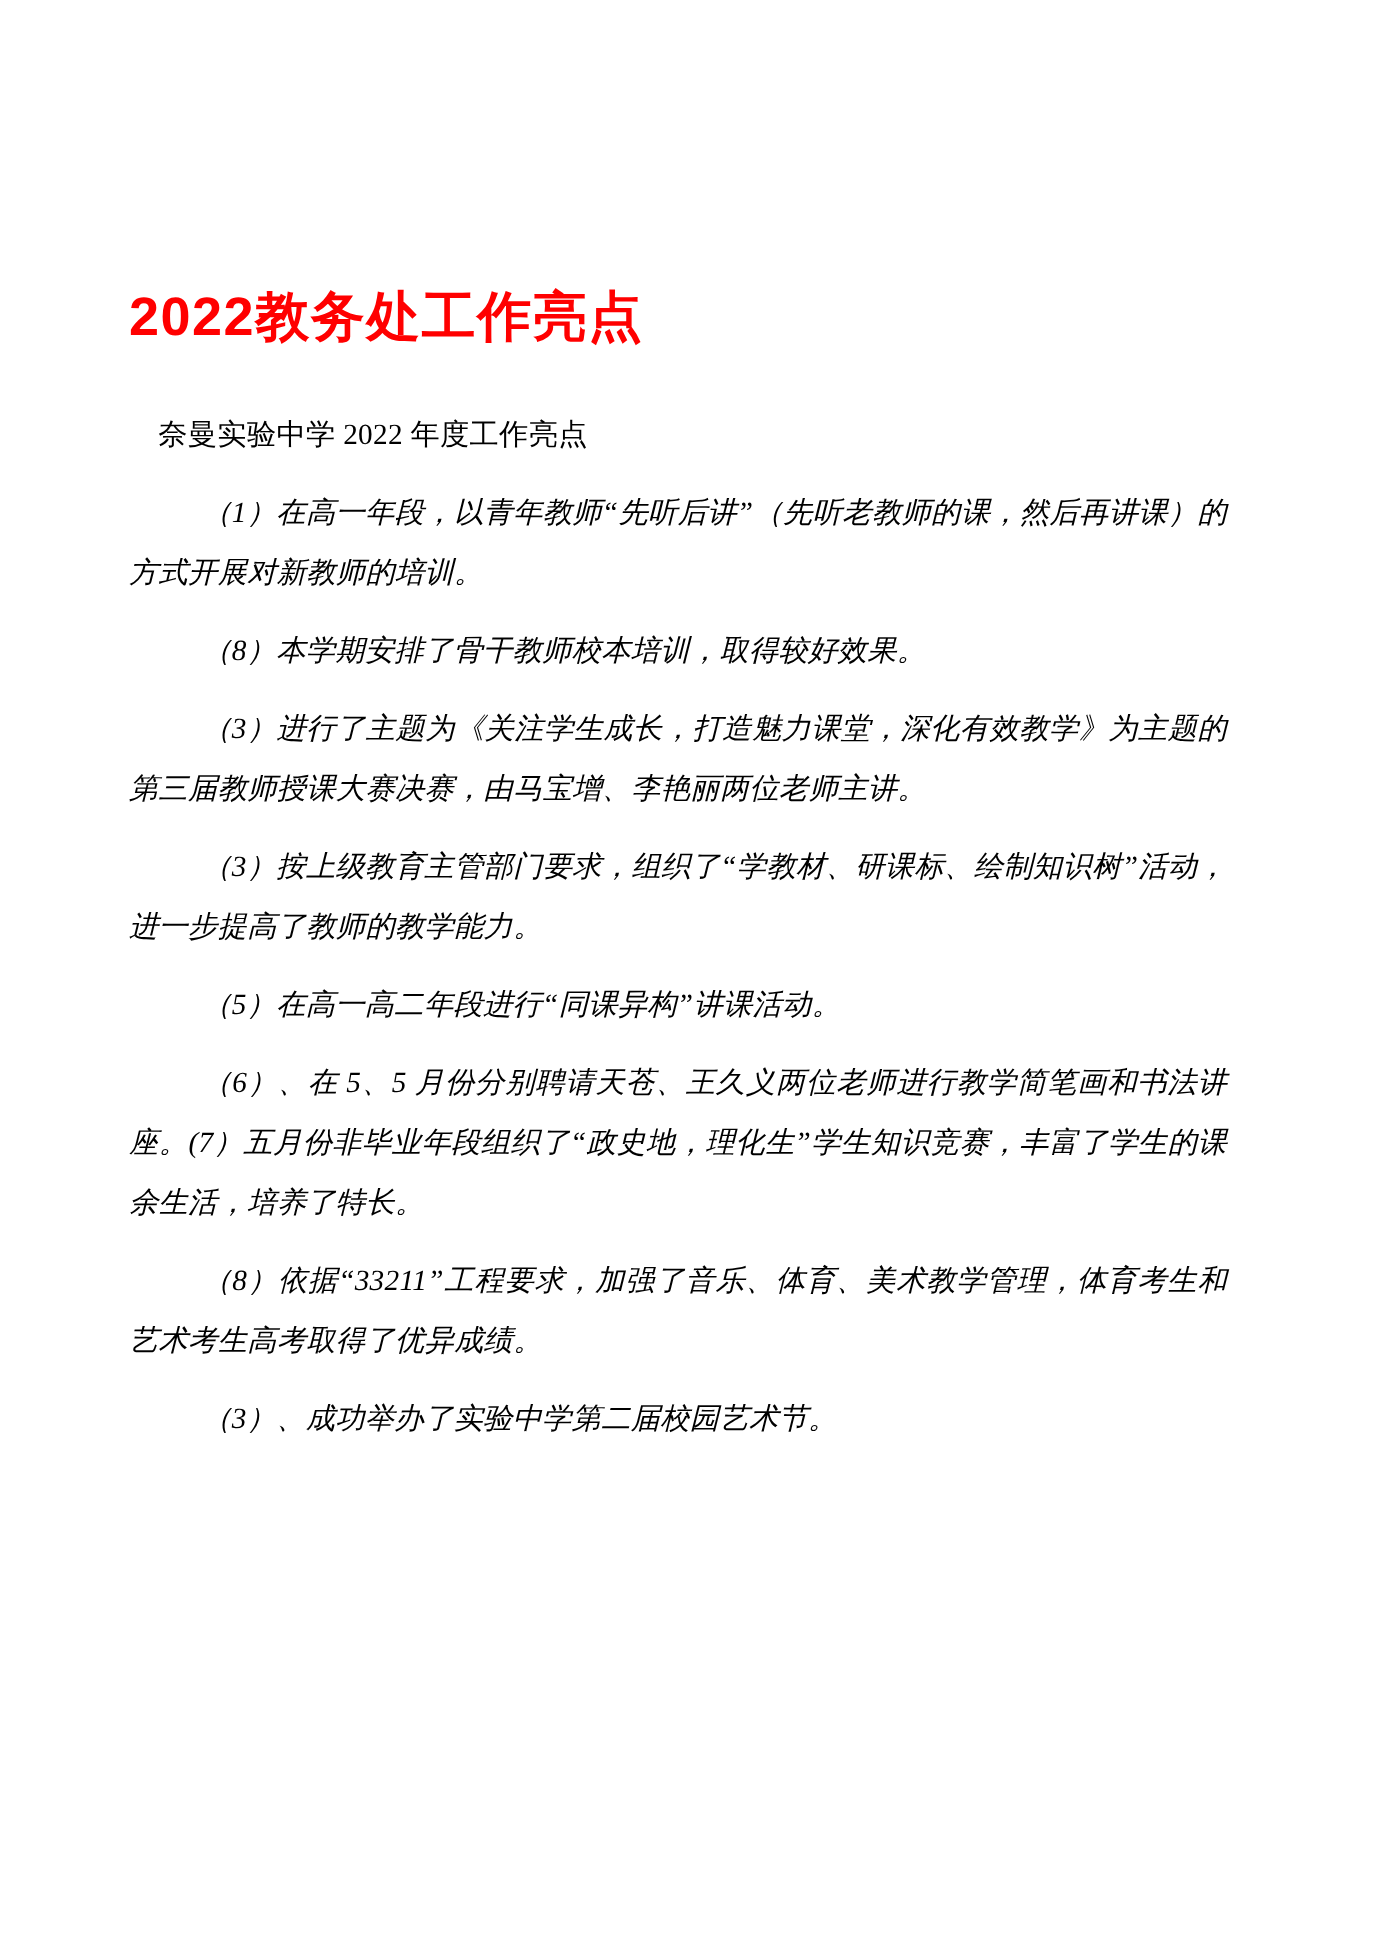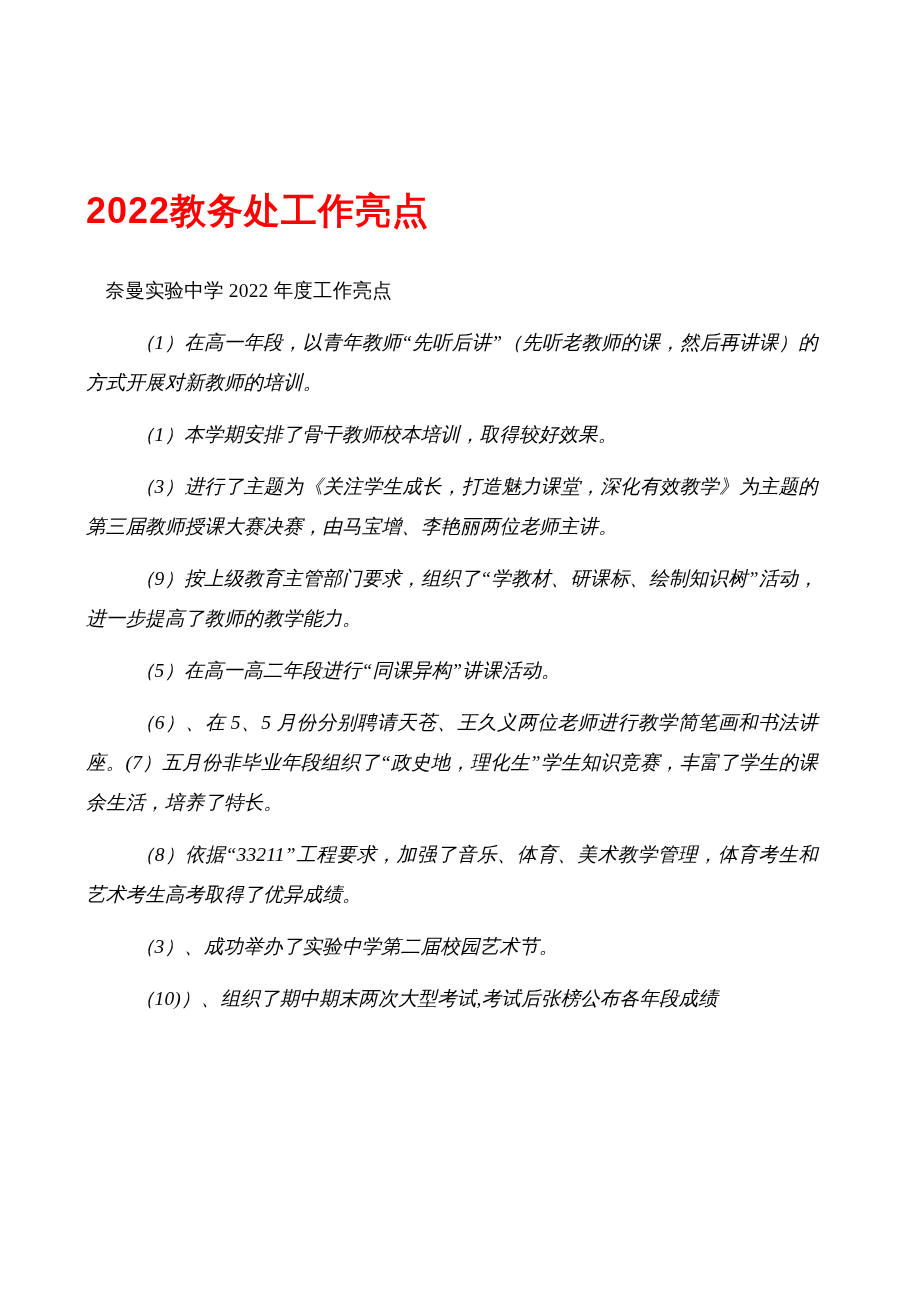--- a/index.html
+++ b/index.html
@@ -54,22 +54,21 @@
   }
 </style>
 </head>
 <body>
 
 <div class="page">
   <h1 class="doc-title">2022教务处工作亮点</h1>
   <div class="body-block">
     <p class="para indent-1">奈曼实验中学 2022 年度工作亮点</p>
     <p class="para indent-25">（1）在高一年段，以青年教师“先听后讲”（先听老教师的课，然后再讲课）的方式开展对新教师的培训。</p>
-    <p class="para indent-25">（1）本学期安排了骨干教师校本培训，取得较好效果。</p>
+    <p class="para indent-25">（8）本学期安排了骨干教师校本培训，取得较好效果。</p>
     <p class="para indent-25">（3）进行了主题为《关注学生成长，打造魅力课堂，深化有效教学》为主题的第三届教师授课大赛决赛，由马宝增、李艳丽两位老师主讲。</p>
-    <p class="para indent-25">（9）按上级教育主管部门要求，组织了“学教材、研课标、绘制知识树”活动，进一步提高了教师的教学能力。</p>
+    <p class="para indent-25">（3）按上级教育主管部门要求，组织了“学教材、研课标、绘制知识树”活动，进一步提高了教师的教学能力。</p>
     <p class="para indent-25">（5）在高一高二年段进行“同课异构”讲课活动。</p>
     <p class="para indent-25">（6）、在 5、5 月份分别聘请天苍、王久义两位老师进行教学简笔画和书法讲座。(7）五月份非毕业年段组织了“政史地，理化生”学生知识竞赛，丰富了学生的课余生活，培养了特长。</p>
     <p class="para indent-25">（8）依据“33211”工程要求，加强了音乐、体育、美术教学管理，体育考生和艺术考生高考取得了优异成绩。</p>
     <p class="para indent-25">（3）、成功举办了实验中学第二届校园艺术节。</p>
-    <p class="para indent-25">（10)）、组织了期中期末两次大型考试,考试后张榜公布各年段成绩</p>
   </div>
 </div>
 
 </body></html>

